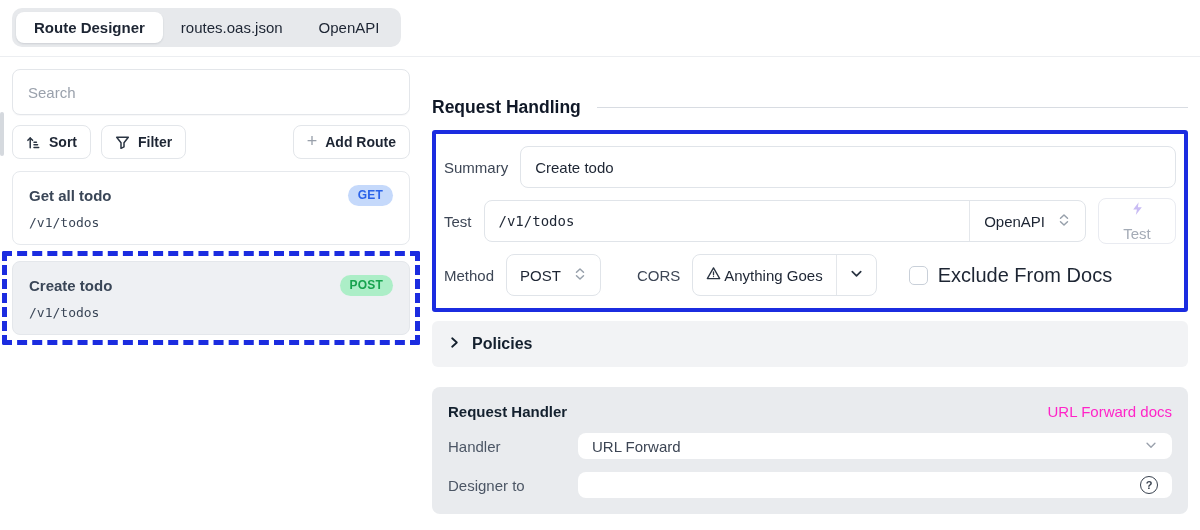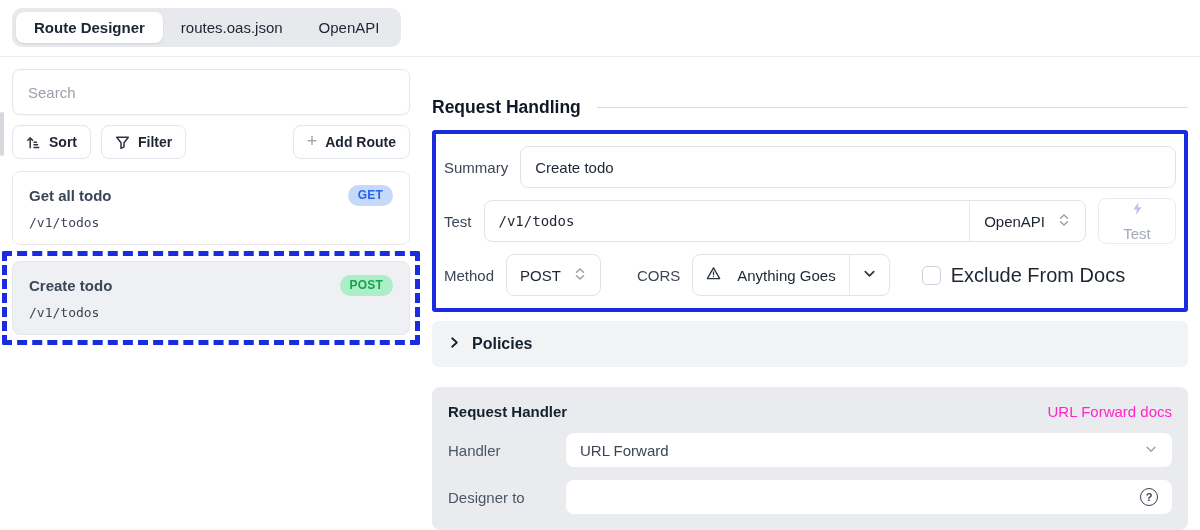--- a/index.html
+++ b/index.html
@@ -53,36 +53,36 @@
   .text-input { flex:1; height:42px; border:1px solid #e0e4e9; border-radius:8px; padding:0 14px; font-size:15px; color:#1d2533; background:#fff; font-family:inherit; outline:none; min-width:0; }
 
   .path-group { flex:1; display:flex; align-items:stretch; border:1px solid #e0e4e9; border-radius:8px; height:42px; background:#fff; overflow:hidden; min-width:0; }
   .path-input { flex:1; border:none; outline:none; padding:0 14px; font-family:"DejaVu Sans Mono", monospace; font-size:14px; color:#1d2533; background:transparent; min-width:0; }
   .openapi-seg { border-left:1px solid #e4e7eb; display:flex; align-items:center; gap:12px; padding:0 14px; font-size:15px; color:#1d2533; cursor:pointer; }
   .test-btn { margin-left:12px; width:78px; height:46px; border:1px solid #e9ebf1; border-radius:8px; background:#fff; display:flex; align-items:center; justify-content:center; gap:6px; color:#a4abb6; font-size:15px; cursor:default;flex-direction:column; }
 
   .select { height:42px; border:1px solid #e0e4e9; border-radius:8px; background:#fff; display:inline-flex; align-items:center; gap:12px; padding:0 13px; font-size:15px; color:#1d2533; cursor:pointer; }
   .cors-label { margin-left:36px; }
   .cors-group { display:inline-flex; align-items:stretch; border:1px solid #e0e4e9; border-radius:8px; height:42px; background:#fff; overflow:hidden; }
-  .cors-main { display:flex; align-items:center; gap:16px; padding:0 13px; font-size:15px; color:#1d2533; cursor:pointer; }
+  .cors-main { display:flex; align-items:center; gap:3px; padding:0 13px; font-size:15px; color:#1d2533; cursor:pointer; }
   .cors-chevron { border-left:1px solid #e4e7eb; width:40px; display:flex; align-items:center; justify-content:center; cursor:pointer; }
   .check-group { display:flex; align-items:center; gap:10px; margin-left:32px; cursor:pointer; }
   .checkbox { width:19px; height:19px; border:1.5px solid #c9d0d9; border-radius:5px; background:#fff; }
   .check-label { font-size:20px; color:#1d2533; }
 
   .policies { margin-top:9px; height:46px; background:#f2f3f5; border-radius:6px; display:flex; align-items:center; gap:10px; padding:0 15px; cursor:pointer; }
   .policies-title { font-size:16px; font-weight:700; color:#14202e; }
 
   .handler-box { margin-top:20px; background:#e9ebee; border-radius:8px; padding:16px; }
   .hb-head { display:flex; justify-content:space-between; align-items:center; }
   .hb-title { font-size:15px; font-weight:700; color:#13202e; }
   .hb-link { font-size:15px; color:#ff24c8; text-decoration:none; cursor:pointer; }
   .hb-row { display:flex; align-items:center; margin-top:13px; }
   .hb-label { width:118px; font-size:15px; color:#4c5665; flex-shrink:0; }
-  .hb-field { flex:1; height:34px; background:#fff; border-radius:8px; display:flex; align-items:center; padding:0 14px; font-size:15px; color:#3c4554; min-width:0; }
+  .hb-field { flex:1; height:26px; background:#fff; border-radius:8px; display:flex; align-items:center; padding:0 14px; font-size:15px; color:#3c4554; min-width:0;margin-left:12px; }
   .hb-field input { flex:1; border:none; outline:none; font-size:15px; color:#3c4554; font-family:inherit; background:transparent; min-width:0; }
   .q-icon { width:18px; height:18px; border:1.5px solid #39424f; border-radius:50%; display:flex; align-items:center; justify-content:center; font-size:11px; font-weight:700; color:#39424f; margin-left:auto; flex-shrink:0; }
   .ml-auto { margin-left:auto; }
 </style>
 </head>
 <body>
 
 <div class="app">
 
   <div class="header">

